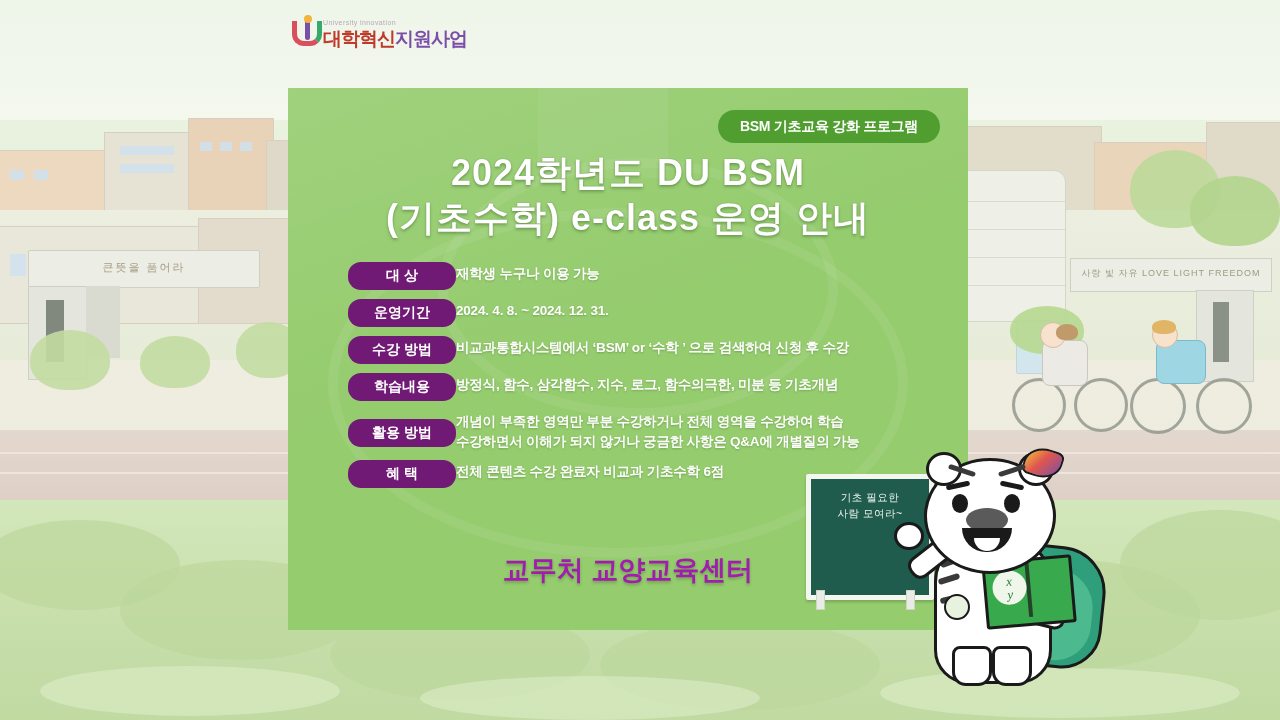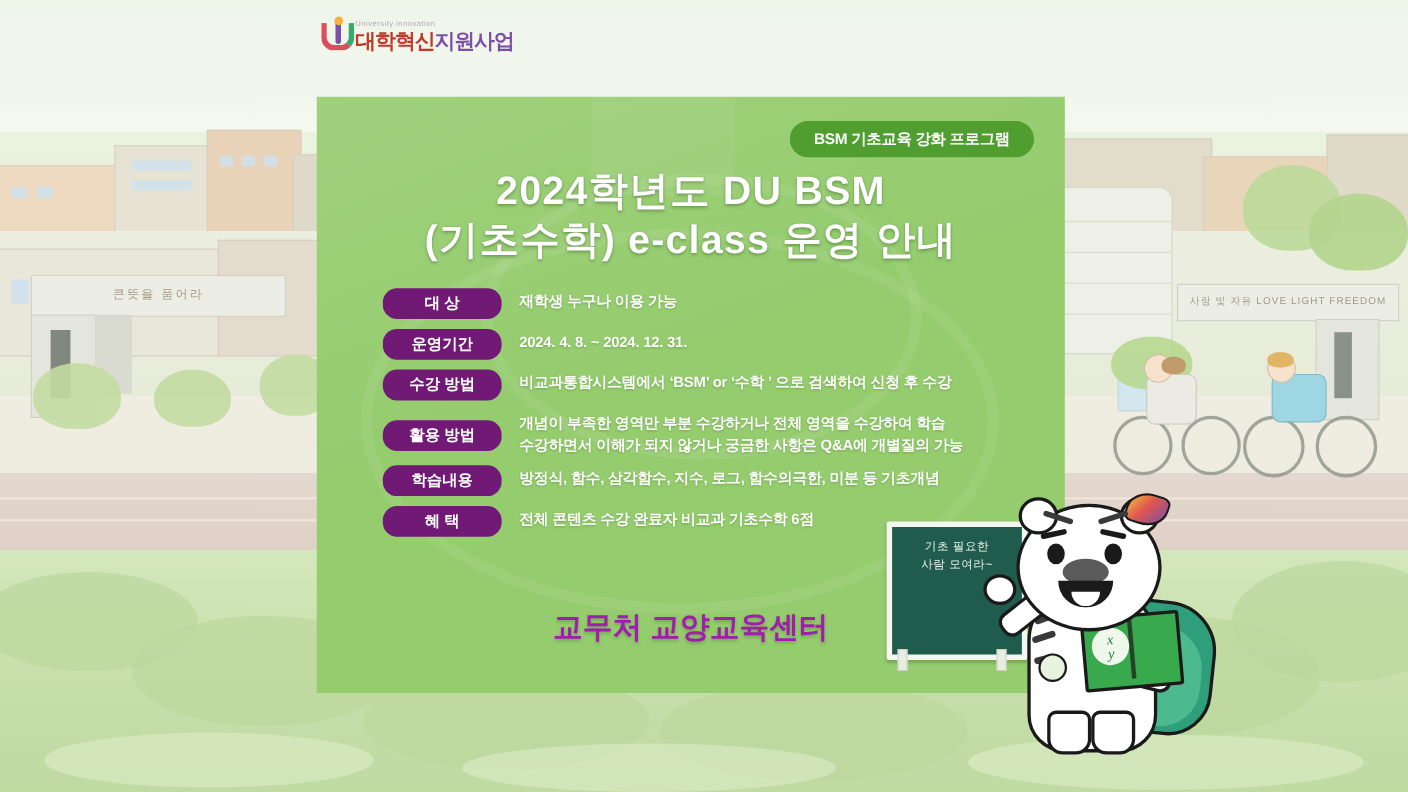--- a/index.html
+++ b/index.html
@@ -101,21 +101,21 @@
          letter-spacing:1px;
          text-shadow:0 2px 3px rgba(40,80,20,.35), 0 0 1px rgba(40,80,20,.5);}
   .title .l2{display:block;}
 
   
   .rows{position:absolute;left:348px;top:262px;width:610px;}
   .row{display:flex;align-items:flex-start;margin-bottom:9px;}
   .pill{flex:0 0 auto;width:108px;height:28px;background:#701a75;border-radius:13px;
         color:#fff;font-size:14px;font-weight:bold;
         display:flex;align-items:center;justify-content:center;letter-spacing:0;}
-  .rtxt{margin-left:16px;color:#ffffff;font-size:13.5px;font-weight:bold;
+  .rtxt{color:#ffffff;font-size:13.5px;font-weight:bold;
         line-height:1.45;padding-top:2px;letter-spacing:-.2px;
         text-shadow:0 1px 2px rgba(40,80,20,.30);}
   .rtxt .ln{display:block;}
   .row.tall .pill{margin-top:9px;}
 
   
   .footer{position:absolute;left:288px;top:552px;width:680px;text-align:center;
           color:#a21caf;font-size:27px;font-weight:bold;letter-spacing:0px;
           text-shadow:0 2px 3px rgba(40,80,20,.32);}
 
@@ -331,31 +331,31 @@
         <div class="rtxt">
           <span class="ln">2024. 4. 8. ~ 2024. 12. 31.</span>
         </div>
       </div>
       <div class="row">
         <div class="pill">수강 방법</div>
         <div class="rtxt">
           <span class="ln">비교과통합시스템에서 ‘BSM’ or ‘수학 ’ 으로 검색하여 신청 후 수강</span>
         </div>
       </div>
+      <div class="row">
+        <div class="pill">학습내용</div>
+        <div class="rtxt">
+          <span class="ln">방정식,  함수, 삼각함수, 지수, 로그, 함수의극한, 미분 등 기초개념</span>
+        </div>
+      </div>
       <div class="row tall">
         <div class="pill">활용 방법</div>
         <div class="rtxt">
           <span class="ln">개념이 부족한 영역만 부분 수강하거나 전체 영역을 수강하여 학습</span>
           <span class="ln">수강하면서 이해가 되지 않거나 궁금한 사항은 Q&amp;A에 개별질의 가능</span>
-        </div>
-      </div>
-      <div class="row">
-        <div class="pill">학습내용</div>
-        <div class="rtxt">
-          <span class="ln">방정식,  함수, 삼각함수, 지수, 로그, 함수의극한, 미분 등 기초개념</span>
         </div>
       </div>
       <div class="row">
         <div class="pill">혜     택</div>
         <div class="rtxt">
           <span class="ln">전체 콘텐츠 수강 완료자 비교과 기초수학 6점</span>
         </div>
       </div>
     </div>
 

